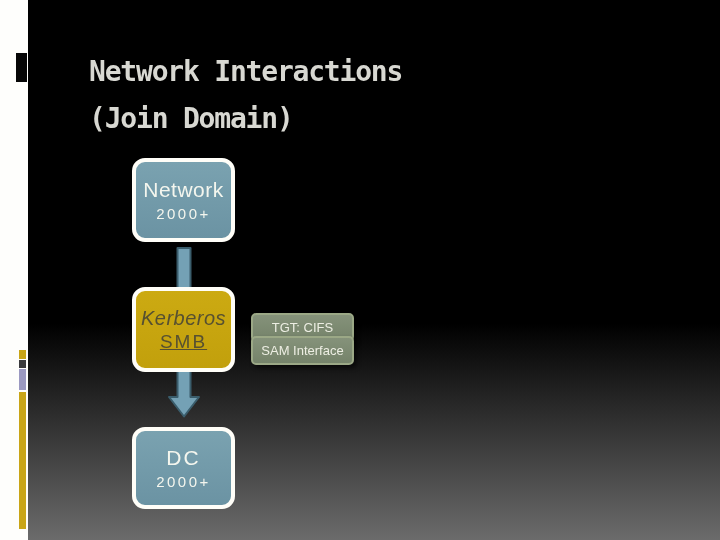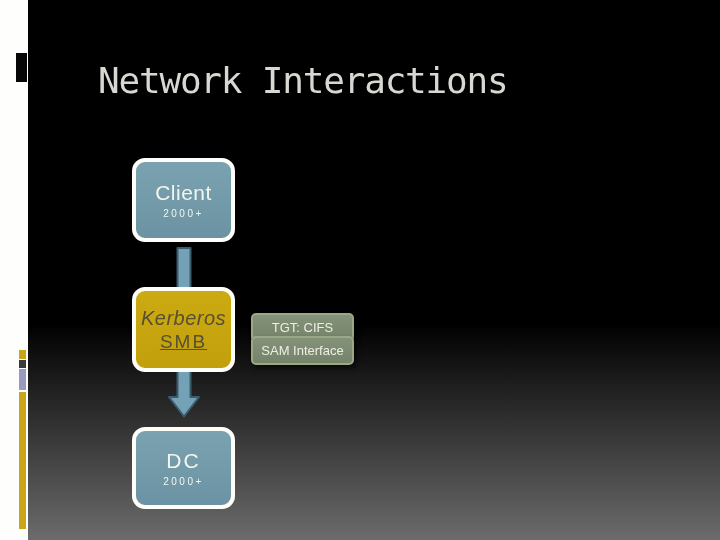--- a/index.html
+++ b/index.html
@@ -24,23 +24,23 @@
   }
   .sq, .bar-gold { position: absolute; left: 19px; width: 7px; }
   .sq-gold  { top: 350px; height: 9px;  background: #c9a517; }
   .sq-dark  { top: 360px; height: 8px;  background: #3a3a3c; }
   .sq-lav   { top: 369px; height: 21px; background: #9b99c1; }
   .bar-gold { top: 392px; height: 137px; background: #c9a517; }
 
   
   .title {
     position: absolute; left: 86px; top: 45px;
-    margin: 12px;
+    margin: 3px;
     font-family: "DejaVu Sans Mono", monospace;
-    font-size: 36px; font-weight: normal;
+    font-size: 28px; font-weight: bold;
     letter-spacing: -1.2px;
     line-height: 47px;
     color: #d8d8d2;
     white-space: pre;
   }
   .tl { display: block; }
 
   
   .arrows { position: absolute; left: 0; top: 0; z-index: 1; }
   .arrow-shape { fill: #74a1b5; stroke: #3a5d6c; stroke-width: 2; stroke-linejoin: round; }
@@ -55,21 +55,21 @@
     align-items: center; justify-content: center;
     z-index: 2;
   }
   .node-blue { background: linear-gradient(180deg, #7aa2b0 0%, #6b93a3 100%); color: #f4f6ee; }
   .node-gold { background: linear-gradient(180deg, #ccaa12 0%, #c2a00c 100%); color: #565031; }
   .client   { top: 158px; height: 84px; }
   .kerberos { top: 287px; height: 85px; }
   .dc       { top: 427px; height: 82px; }
   .n1 { font-size: 21px; line-height: 1.1; margin-bottom: 4px; letter-spacing: 0.5px; }
   .kerberos .n1 { font-size: 20px; margin-bottom: 2px; font-style: italic; }
-  .n2 { font-size: 10px; letter-spacing: 2.5px; }
+  .n2 { font-size: 15px; letter-spacing: 2.5px; }
   .kerberos .n2 { font-size: 19px; letter-spacing: 2px; text-decoration: underline; }
   .dc .n1 { letter-spacing: 2px; }
 
   
   .slabel {
     position: absolute; left: 251px; width: 103px; height: 29px;
     box-sizing: border-box;
     background: linear-gradient(180deg, #85927a 0%, #75836a 100%);
     border: 2px solid #9ba886;
     border-radius: 5px;
@@ -87,29 +87,29 @@
 
 <div class="stage">
 
   <div class="strip"></div>
   <div class="marker"></div>
   <div class="sq sq-gold"></div>
   <div class="sq sq-dark"></div>
   <div class="sq sq-lav"></div>
   <div class="bar-gold"></div>
 
-  <h1 class="title"><span class="tl">Network Interactions</span></h1>
+  <h1 class="title"><span class="tl">Network Interactions</span><span class="tl">(Join Domain)</span></h1>
 
   <svg class="arrows" width="720" height="540" viewBox="0 0 720 540" aria-hidden="true">
     <rect class="arrow-shape" x="177.5" y="248" width="13" height="44"></rect>
     <path class="arrow-shape" d="M177.5 370 L177.5 397 L169 397 L184 416.5 L199 397 L190.5 397 L190.5 370 Z"></path>
   </svg>
 
   <div class="node node-blue client">
-    <div class="n1">Client</div>
+    <div class="n1">Network</div>
     <div class="n2">2000+</div>
   </div>
 
   <div class="node node-gold kerberos">
     <div class="n1">Kerberos</div>
     <div class="n2">SMB</div>
   </div>
 
   <div class="node node-blue dc">
     <div class="n1">DC</div>

